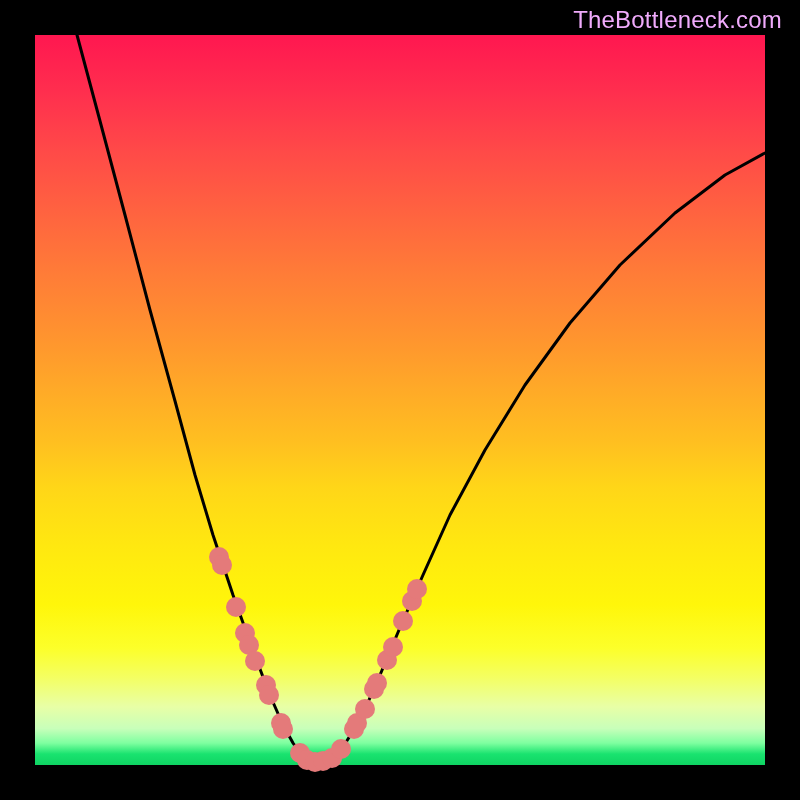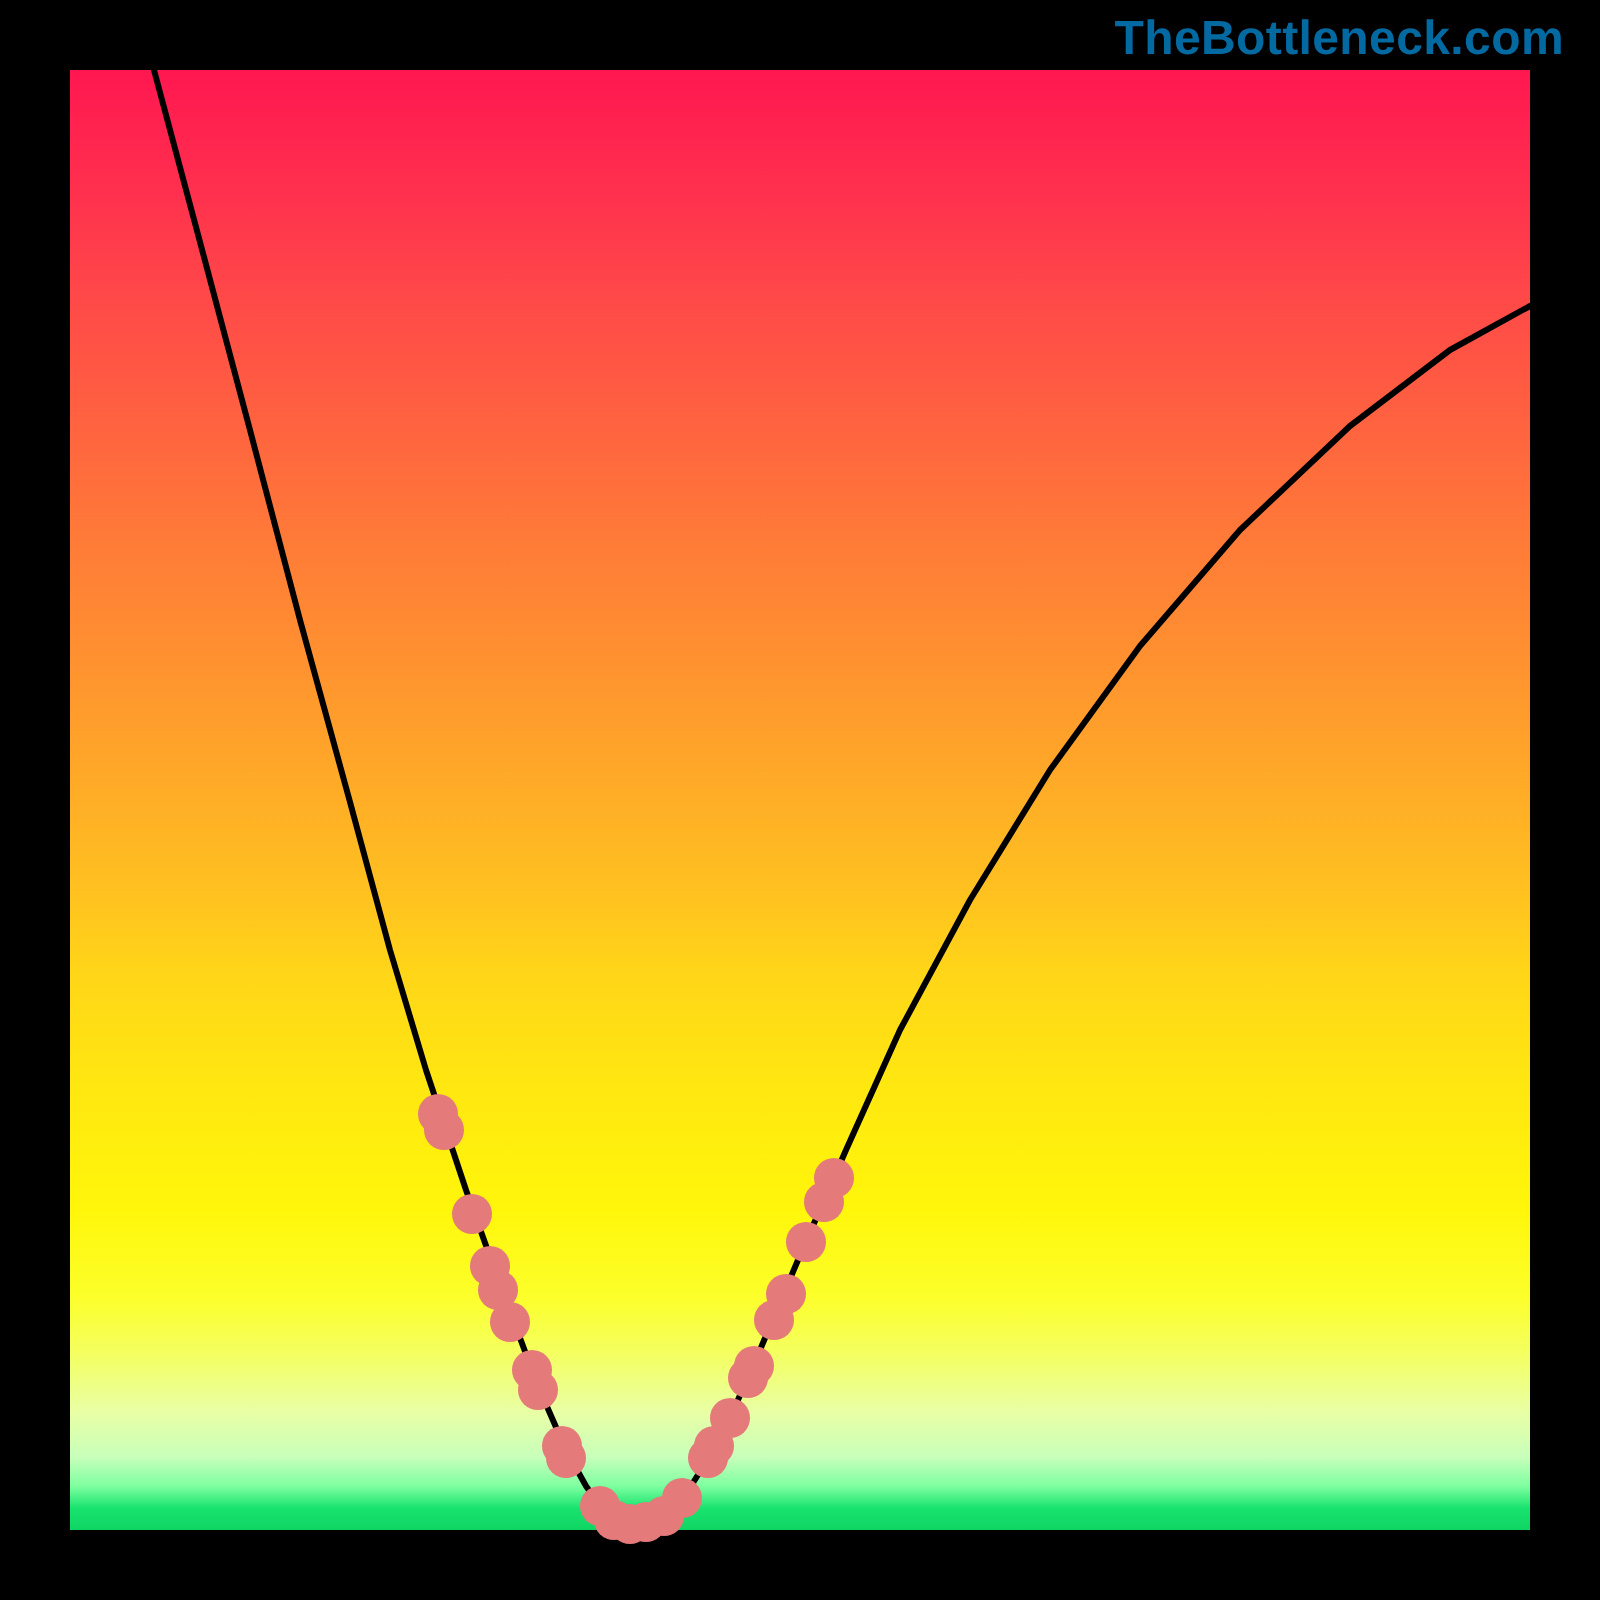--- a/index.html
+++ b/index.html
@@ -45,23 +45,23 @@
       #c8ffba 95%,
       #7effa0 97%,
       #19e36f 98.5%,
       #0fd463 100%
     );
   }
   .watermark {
     position: absolute;
     top: 6px;
     right: 18px;
-    color: #0369a1;
+    color: #f0abfc;
     font-size: 24px;
-    font-weight: 700;
+    font-weight: 400;
     letter-spacing: 0.2px;
     user-select: none;
   }
   svg.curve {
     position: absolute;
     top: 0;
     left: 0;
     width: 730px;
     height: 730px;
     overflow: visible;

